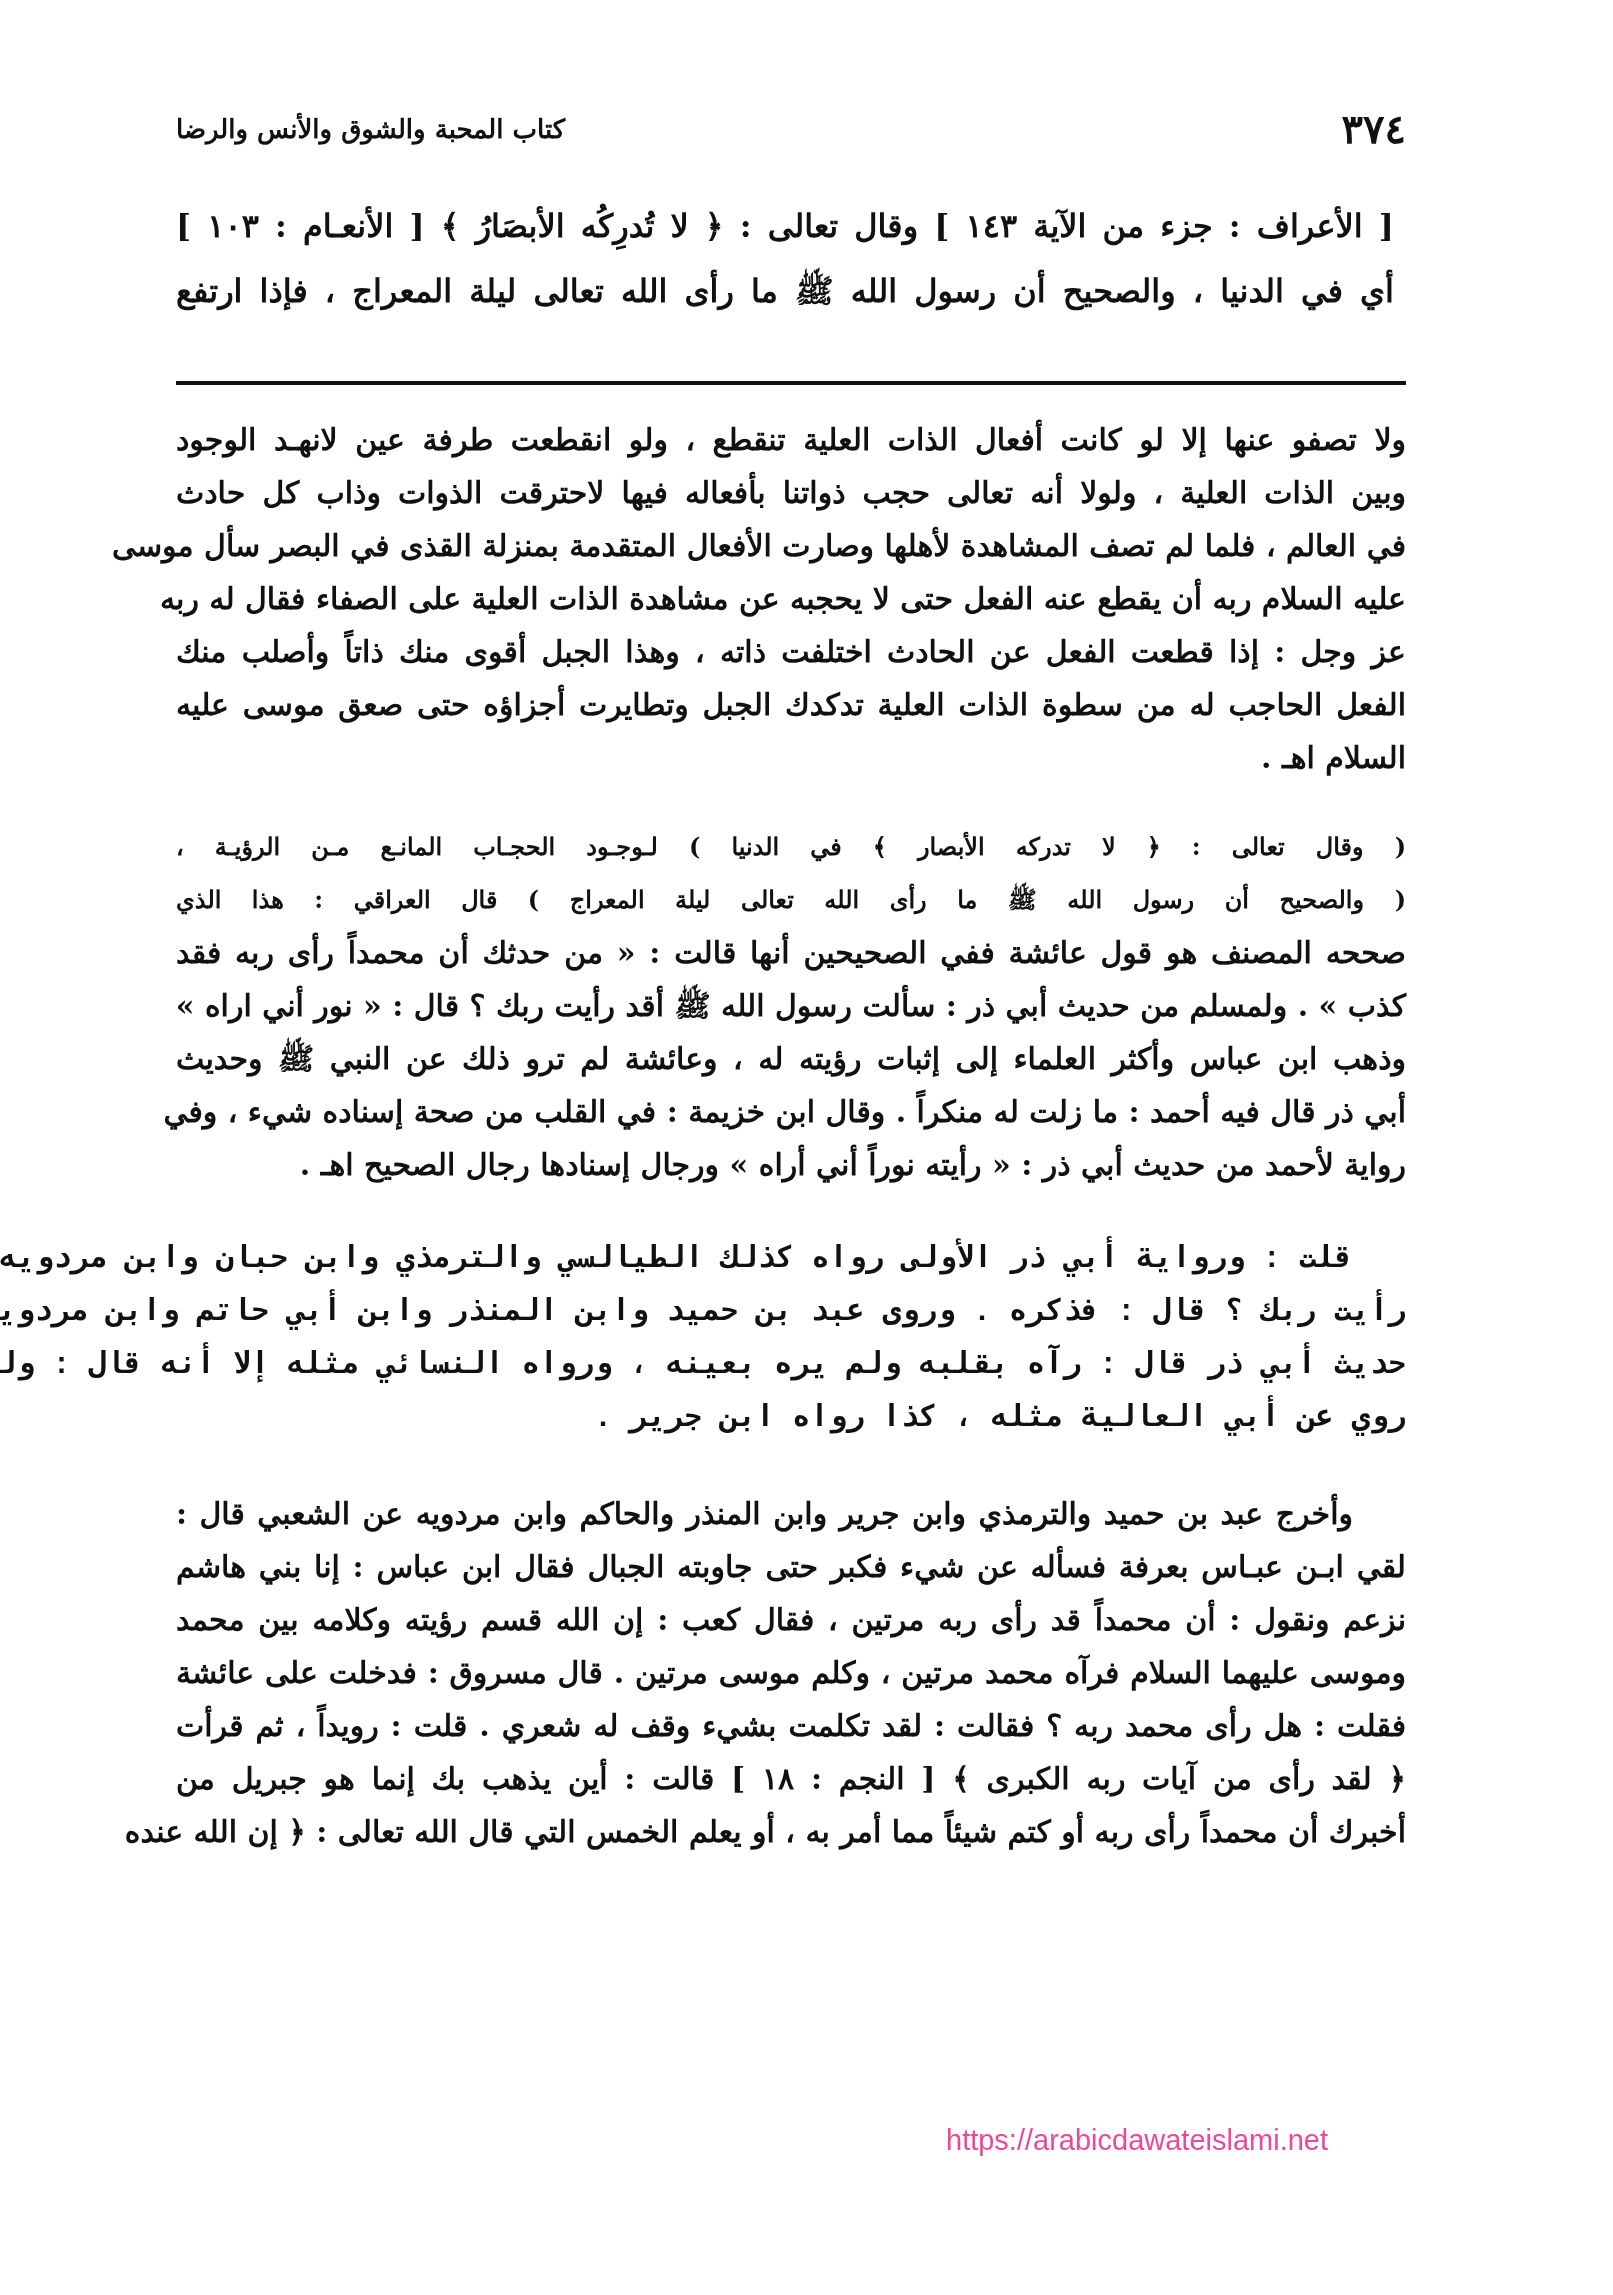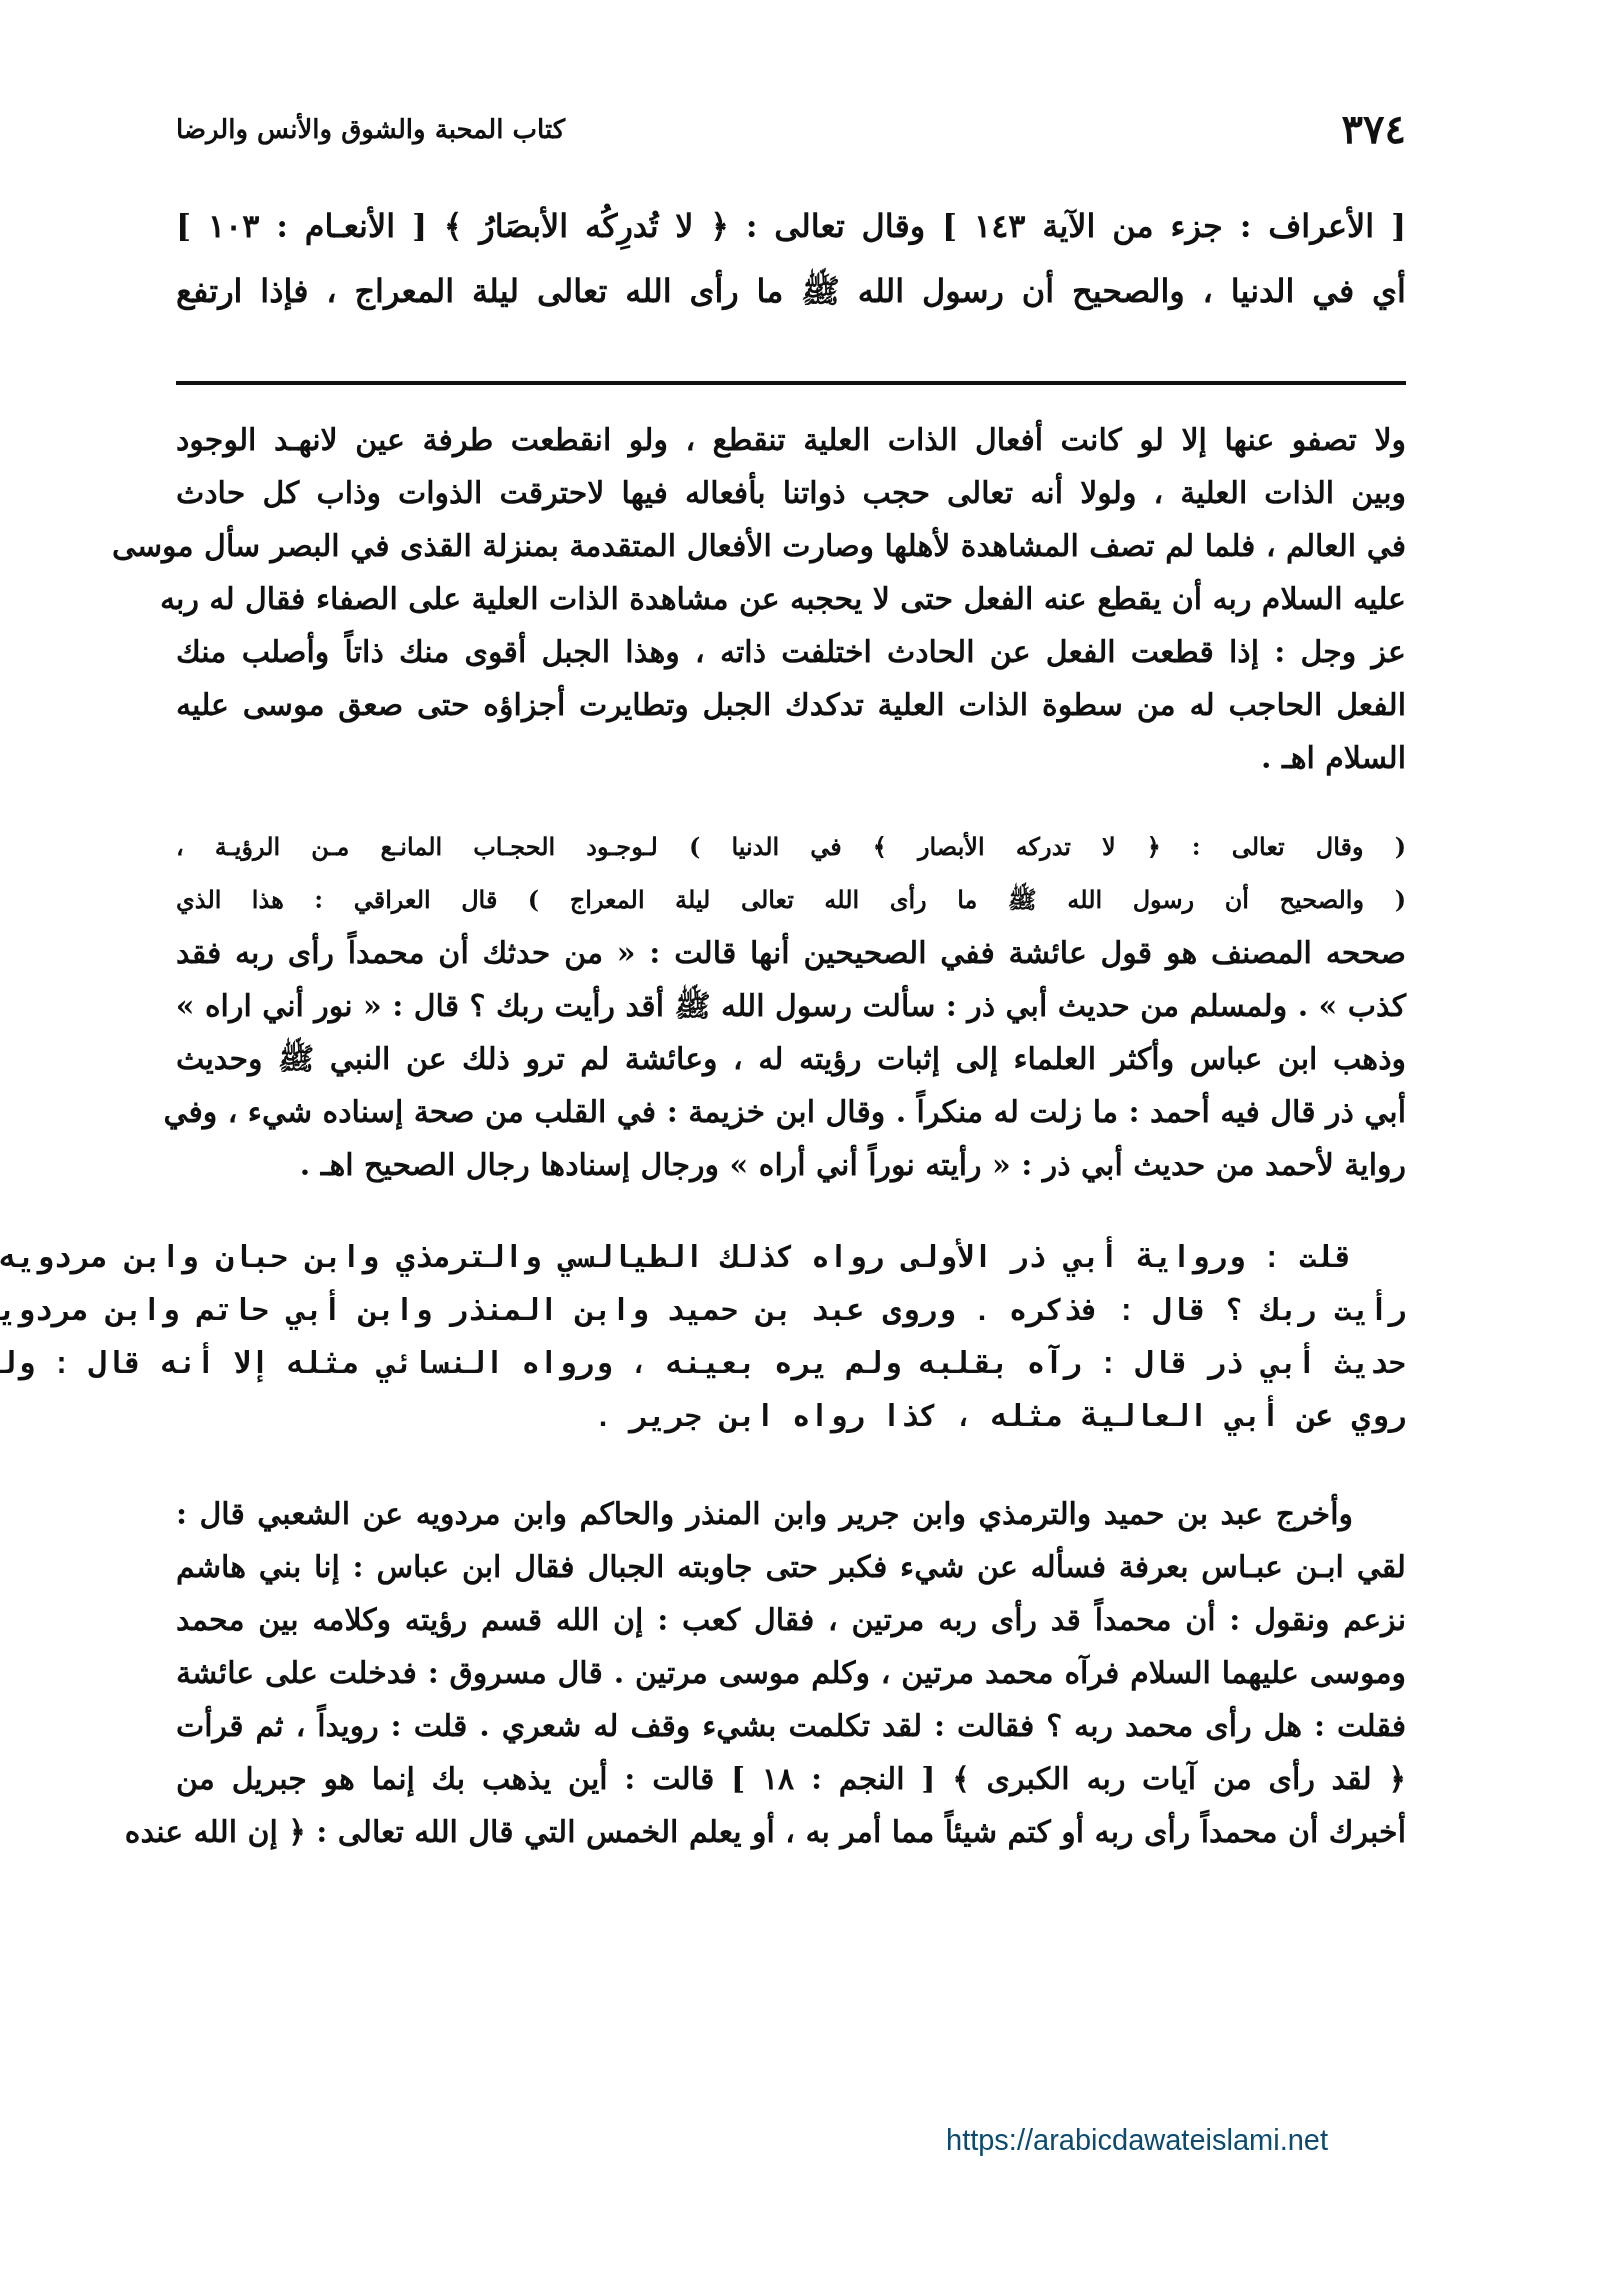--- a/index.html
+++ b/index.html
@@ -42,21 +42,21 @@
     }
     .book-title {
       font-size: 26px;
       font-weight: bold;
     }
     
     .matn {
       position: absolute;
       top: 194px;
       left: 0;
-      right: 0;
+      right: 12px;
       font-size: 32px;
       font-weight: bold;
       line-height: 65px;
       text-align: justify;
       text-align-last: justify;
     }
     .matn .line {
       display: block;
       text-align: justify;
       text-align-last: justify;
@@ -99,21 +99,21 @@
     .gap-1 { margin-top: 36px; }
     .gap-2 { margin-top: 42px; font-family: Liberation Mono, monospace; }
     .gap-3 { margin-top: 42px; }
     .heavy { font-size: 24px; font-weight: 900; }
     .watermark {
       position: absolute;
       top: 2124px;
       left: 946px;
       font-family: "Liberation Sans", sans-serif;
       font-size: 29px;
-      color: #0c4a6e;
+      color: #ec4899;
       direction: ltr;
       letter-spacing: 0px;
     }
   </style>
 </head>
 <body>
 
 <div class="page">
 
   <div class="running-header">

